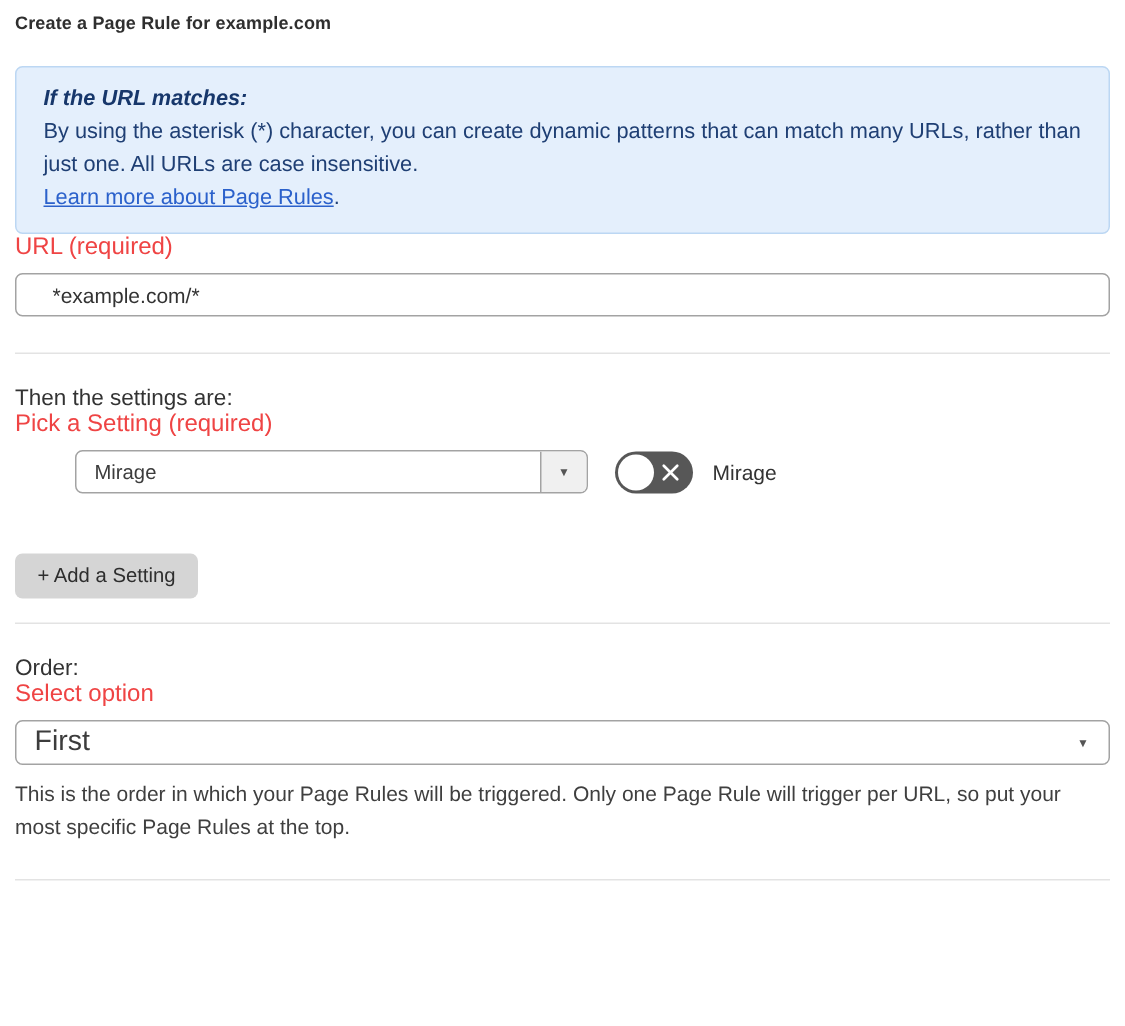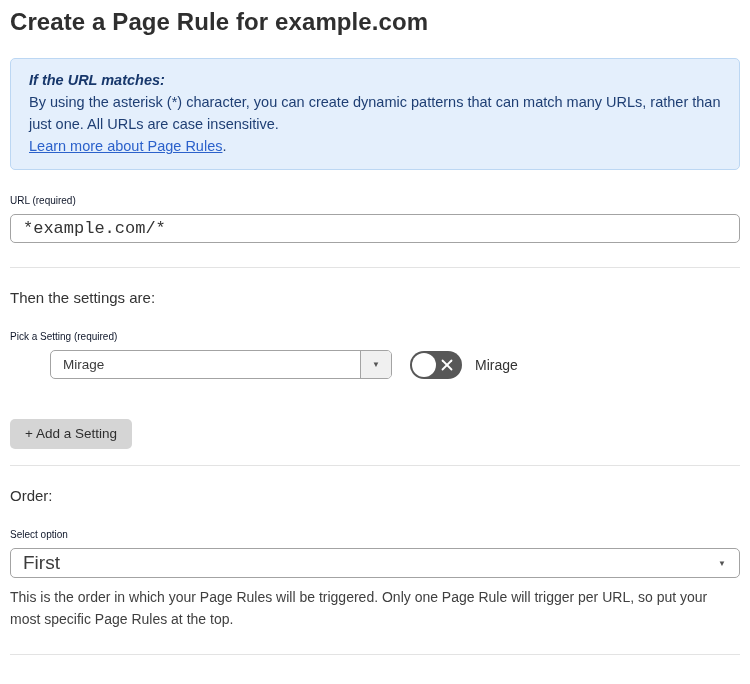--- a/index.html
+++ b/index.html
@@ -7,21 +7,21 @@
   body {
     width: 750px;
     height: 684px;
     font-family: "Liberation Sans", sans-serif;
     color: #333333;
     overflow: hidden;
   }
   .container { padding: 8px 10px 12px 10px; }
 
   .page-title {
-    font-size: 24px;
+    font-size: 12px;
     font-weight: bold;
     color: #2f2f2f;
     margin: 0 0 22px 0;
     letter-spacing: 0.1px;
   }
 
   .info-box {
     background: #e4effc;
     border: 1px solid #bcd7f3;
     border-radius: 5px;
@@ -35,35 +35,34 @@
     color: #17376b;
     font-style: italic;
   }
   .info-box a.info-link {
     color: #2b61cb;
     text-decoration: underline;
     cursor: pointer;
   }
 
   .field-label {
-    font-size: 10px;
-    color: #0f172a;
-    margin-top: 25px;
+    font-size: 16px;
+    color: #ef4444;
   }
 
   .text-input {
     display: block;
     width: 100%;
     height: 29px;
     margin-top: 8px;
     border: 1px solid #a3a3a3;
     border-radius: 5px;
-    padding: 0 12px;
-    font-family: Liberation Mono, monospace;
-    font-size: 17px;
+    padding: 0 24px;
+    font-family: Liberation Sans, sans-serif;
+    font-size: 14px;
     color: #333333;
     outline: none;
     background: #ffffff;
   }
 
   .helper-text {
     font-size: 13.5px;
     color: #414141;
     margin-top: 7px;
   }

